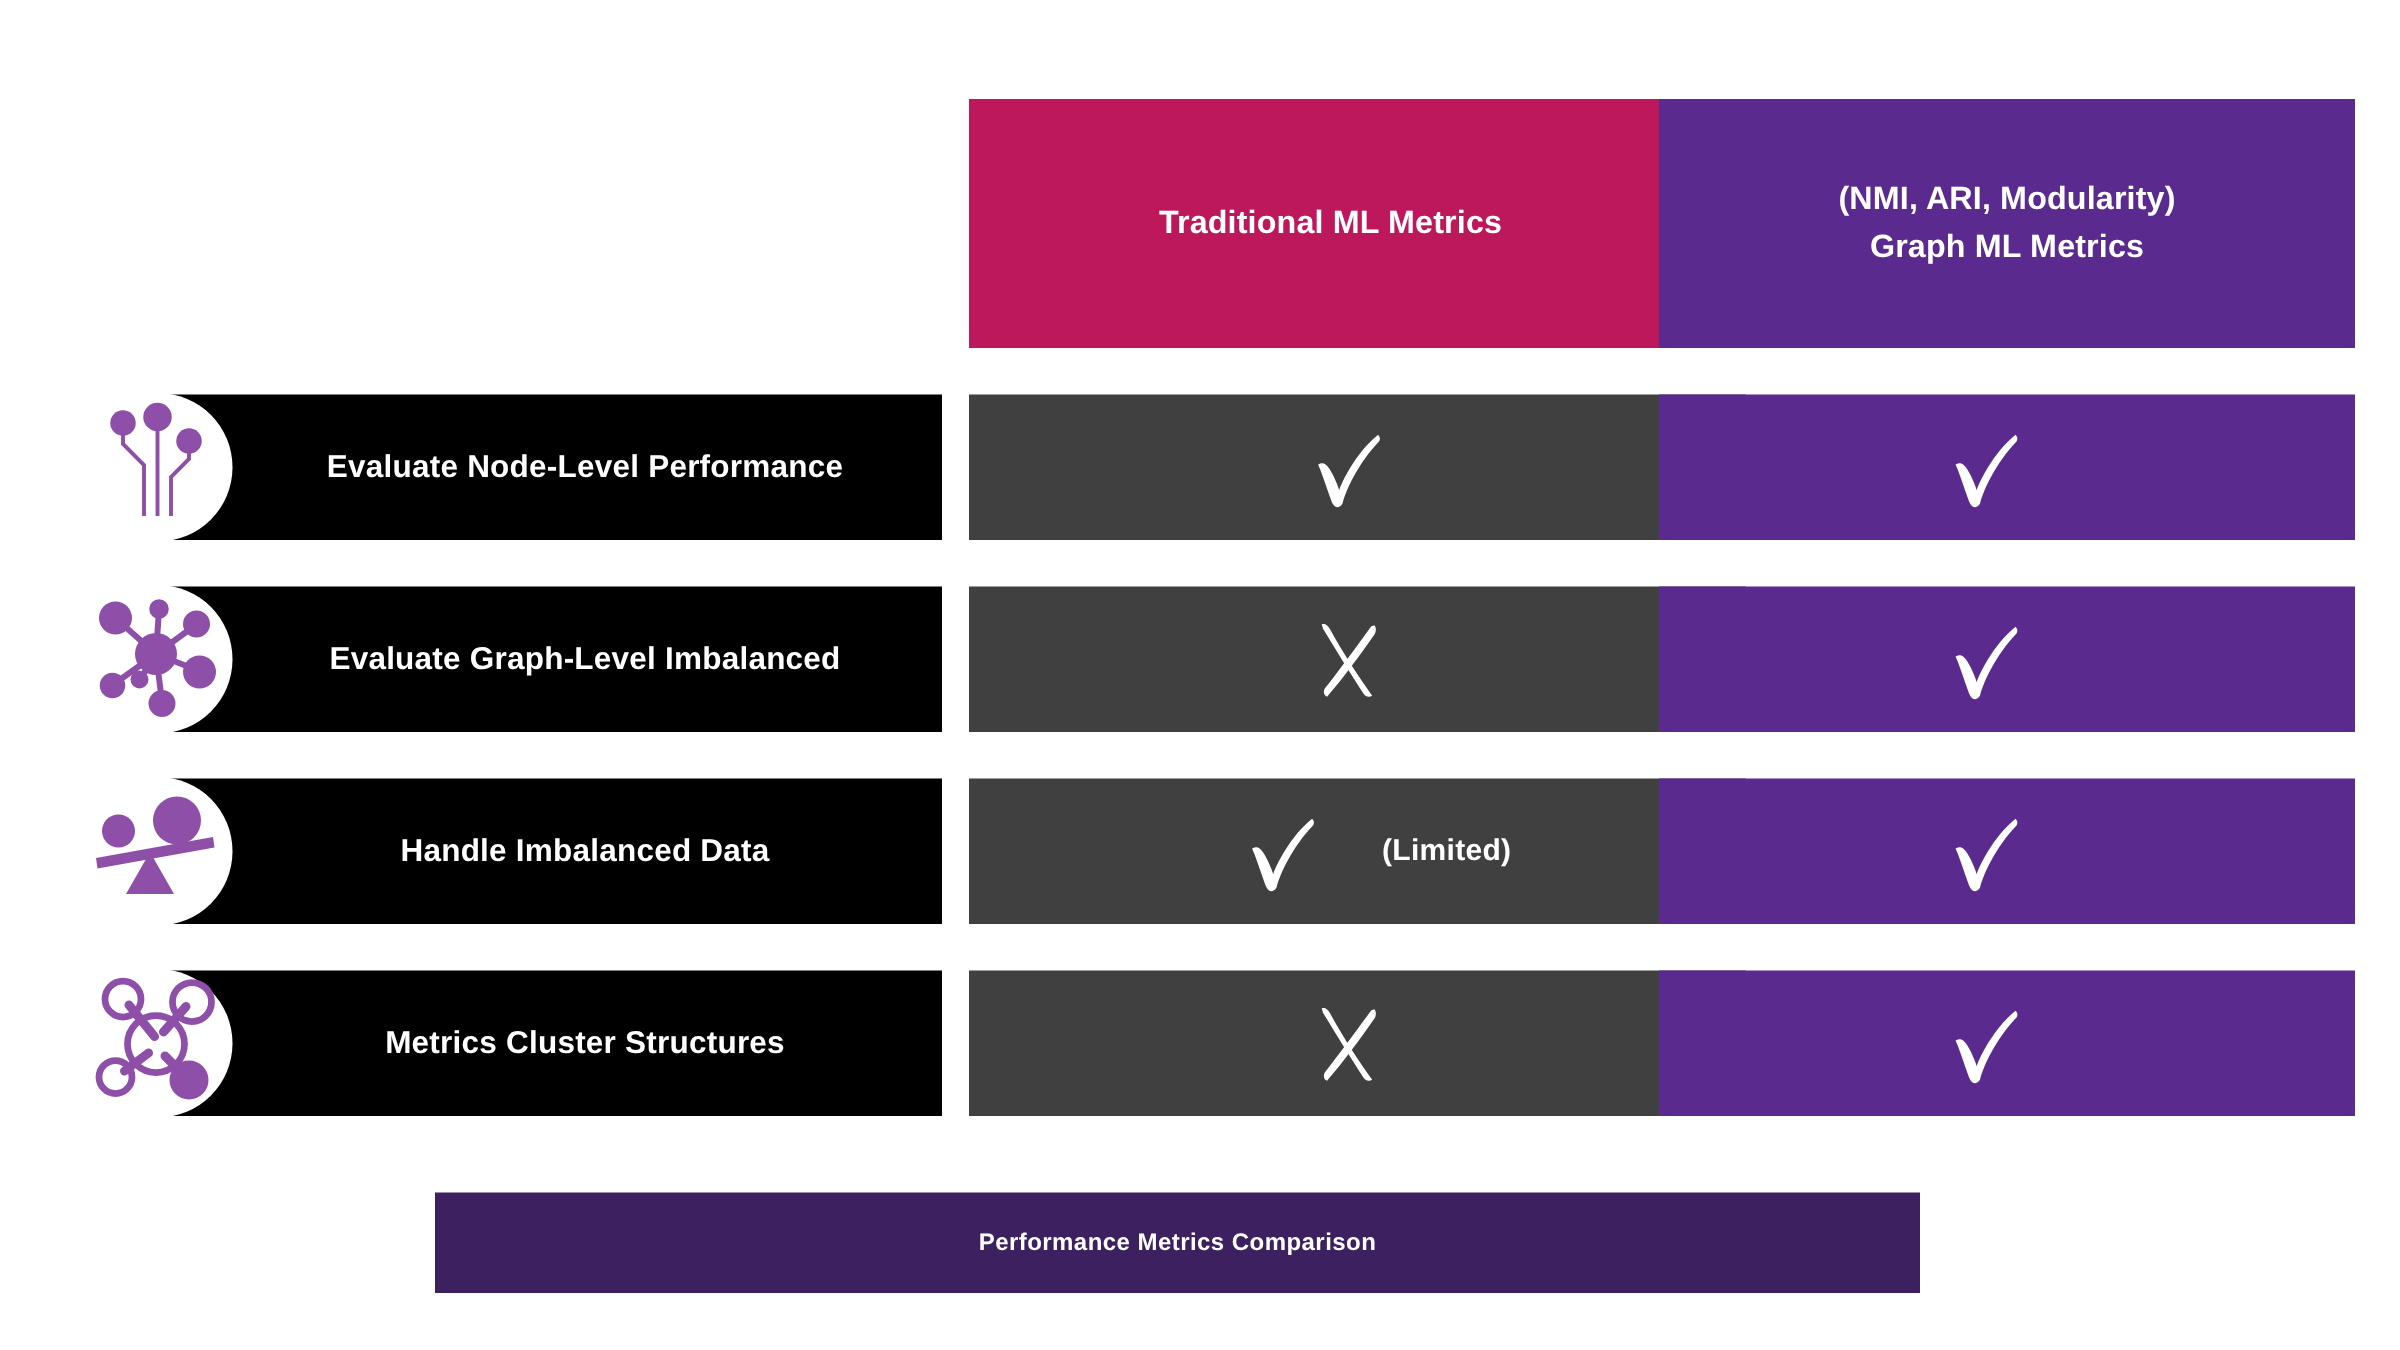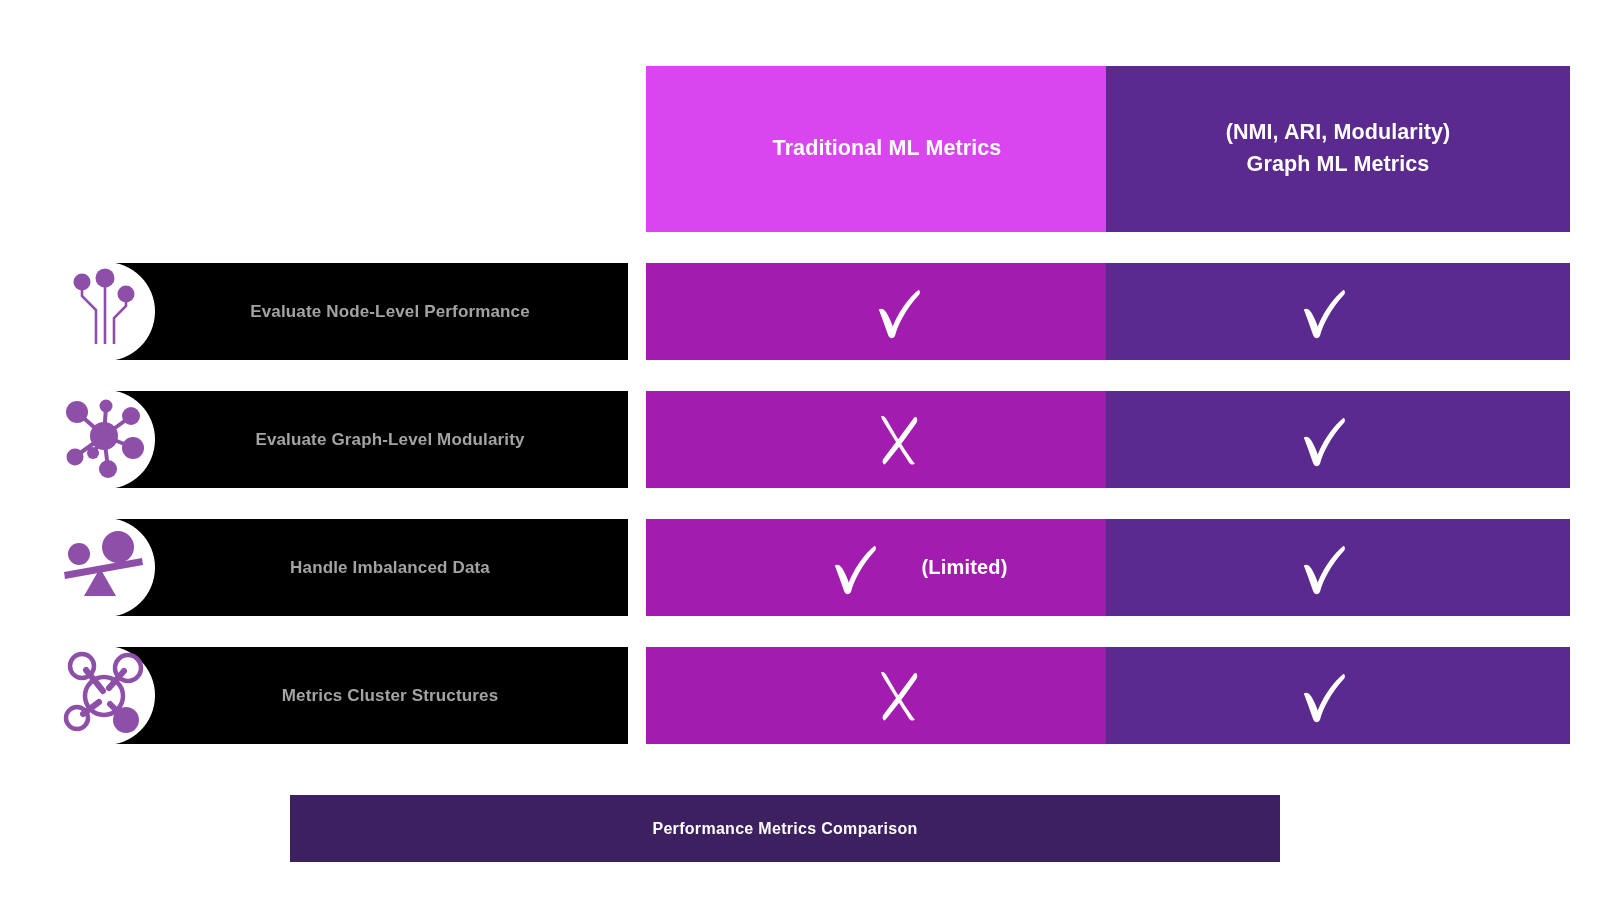--- a/index.html
+++ b/index.html
@@ -9,47 +9,47 @@
   .stage { position:absolute; left:0; top:0; width:1600px; height:900px; }
 
   
   .col-head {
     position:absolute; top:66px; height:166px;
     display:flex; align-items:center; justify-content:center;
     text-align:center; color:#ffffff;
     font-size:21.5px; font-weight:bold; line-height:1.47;
     letter-spacing:.1px; padding:0 14px;
   }
-  .col-head.c1 { left:646px; width:482px; background:#d946ef; }
+  .col-head.c1 { left:646px; width:482px; background:#be185d; }
   .col-head.c2 { left:1106px; width:464px; background:#5a2a8f; }
 
   
   .rowlabel { position:absolute; left:100px; width:528px; height:97px; }
   .rowlabel .bar {
     position:absolute; inset:0; background:#000000;
     display:flex; align-items:center; justify-content:center;
     padding-left:74px; padding-right:22px;
   }
   .rowlabel .bar span {
-    color:#a3a3a3; font-size:17px; font-weight:bold; letter-spacing:.15px;
+    color:#ffffff; font-size:21px; font-weight:bold; letter-spacing:.15px;
     white-space:nowrap;
   }
   .rowlabel .cutout {
     position:absolute; left:-44px; top:-1px;
     width:99px; height:99px; border-radius:50%;
     background:#ffffff; z-index:2; pointer-events:none;
   }
   .rowlabel .ico {
     position:absolute; left:-44px; top:-1px; width:99px; height:99px;
     z-index:3; pointer-events:none;
   }
 
   
   .cell { position:absolute; height:97px; display:flex; align-items:center; justify-content:center; }
-  .cell.c1 { left:646px; width:518px; background:#a21caf;padding-left:15px; }
+  .cell.c1 { left:646px; width:518px; background:#404040;padding-left:15px; }
   .cell.c2 { left:1106px; width:464px; background:#5a2a8f; }
   .cell .markwrap { display:flex; align-items:center; gap:30px; }
   .cell .note { color:#ffffff; font-size:20px; font-weight:bold; letter-spacing:.2px; }
 
   
   .footer {
     position:absolute; left:290px; top:795px; width:990px; height:67px;
     background:#3d2060; display:flex; align-items:center; justify-content:center;
   }
   .footer span {
@@ -104,21 +104,21 @@
     <div class="markwrap">
       <svg width="74" height="74" viewBox="0 0 100 100">
         <path d="M24,47 C24,47 27,44 31,47 C35,50 41,63 43,70 C45,63 58,36 78,20 C80,22 80,24 79,26 C60,46 49,70 46,82 C43,87 39,86 37,82 C33,72 27,53 24,47 Z" fill="#ffffff"></path>
       </svg>
       <span class="note"></span>
     </div>
   </div>
 
   <div class="rowlabel" style="top:391px;">
     <div class="bar">
-      <span>Evaluate Graph-Level Modularity</span>
+      <span>Evaluate Graph-Level Imbalanced</span>
     </div>
     <div class="cutout"></div>
     <svg class="ico" viewBox="0 0 99 99">
       <g stroke="#8e4fa8" stroke-width="4" stroke-linecap="round">
         <line x1="48" y1="46" x2="22" y2="23"></line>
         <line x1="48" y1="46" x2="50" y2="17"></line>
         <line x1="48" y1="46" x2="74" y2="27"></line>
         <line x1="48" y1="46" x2="76" y2="57"></line>
         <line x1="48" y1="46" x2="20" y2="66"></line>
         <line x1="48" y1="46" x2="38" y2="62"></line>

